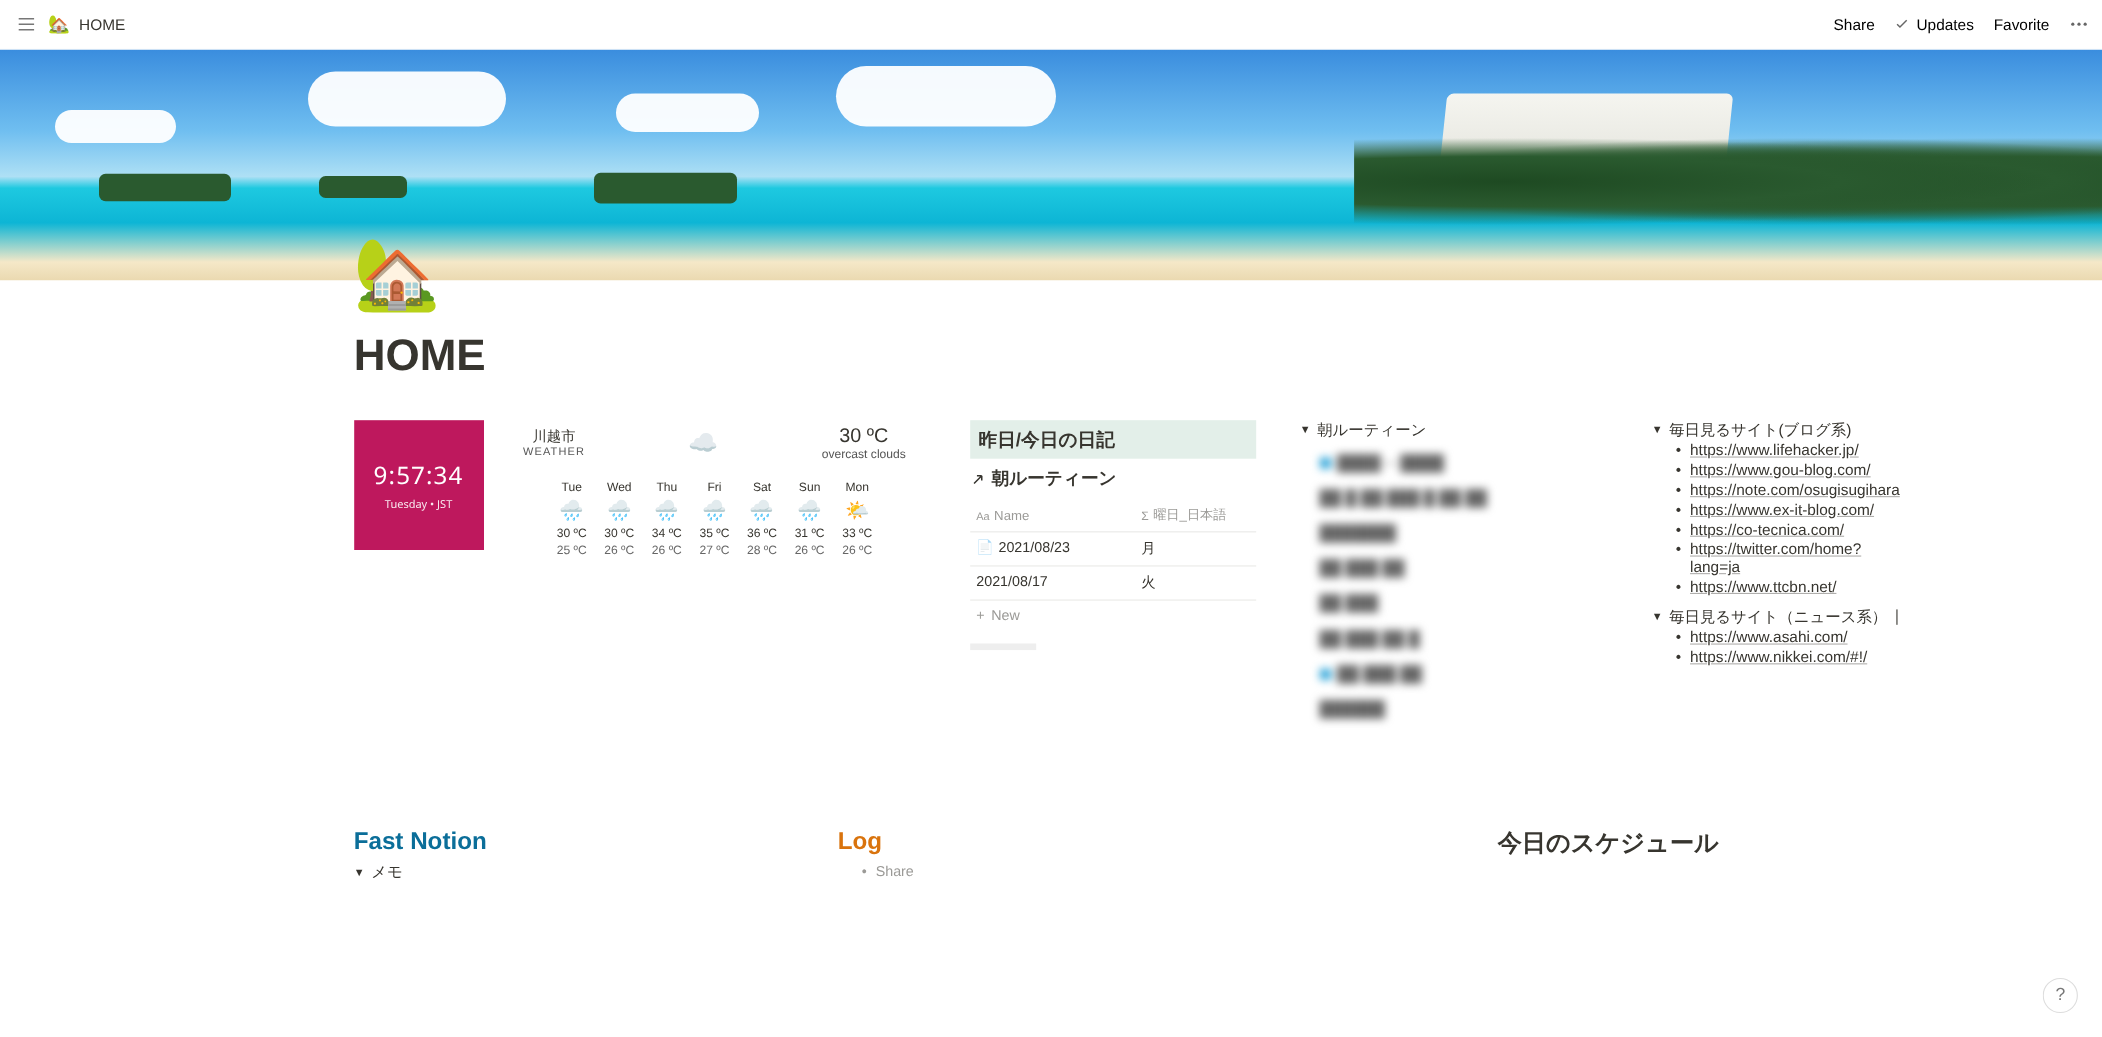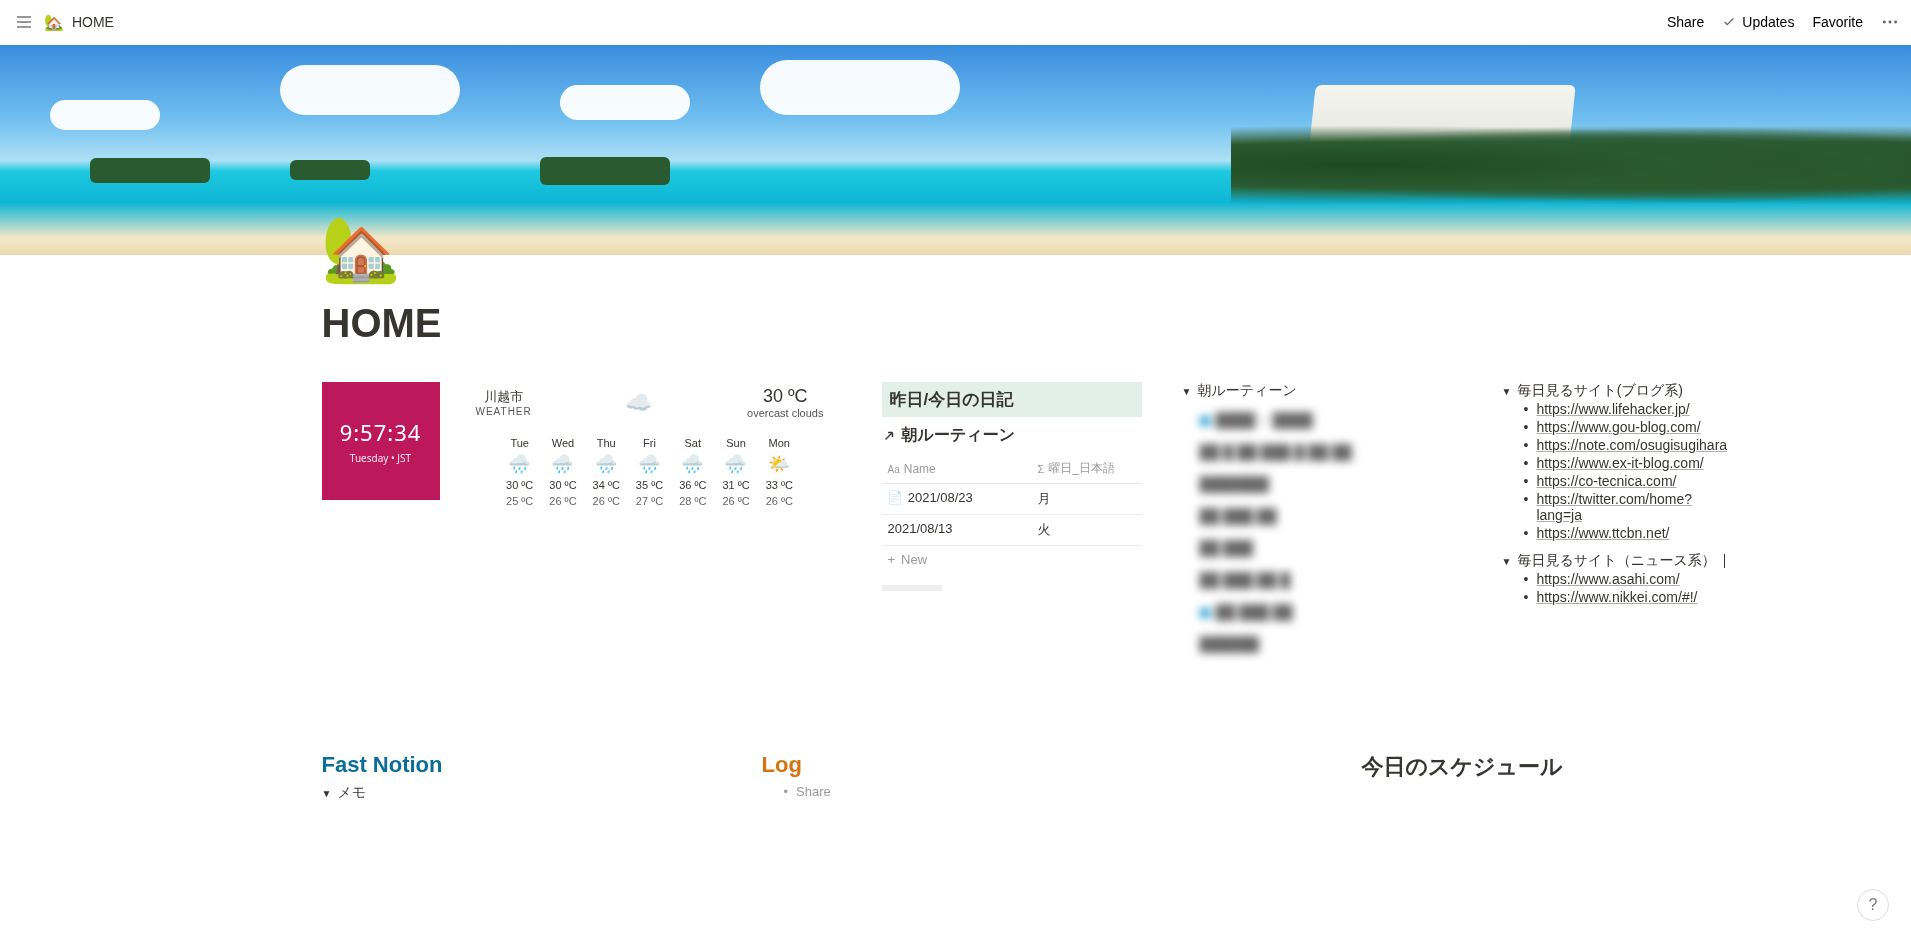--- a/index.html
+++ b/index.html
@@ -243,21 +243,21 @@
               <span class="sigma"></span>
               <span>曜日_日本語</span>
             </div>
         </div>
         <div id="diary-rows">
             <div class="db-row">
               <div class="db-cell db-c1"><span style="opacity:.6;margin-right:4px">📄</span>2021/08/23</div>
               <div class="db-cell db-c2">月</div>
             </div>
             <div class="db-row">
-              <div class="db-cell db-c1">2021/08/13</div>
+              <div class="db-cell db-c1">2021/08/17</div>
               <div class="db-cell db-c2">火</div>
             </div>
           </div>
         <div class="db-new">
           <span>+</span>
           <span>New</span>
         </div>
         <div class="db-scroll"></div>
       </div>
     </div>

